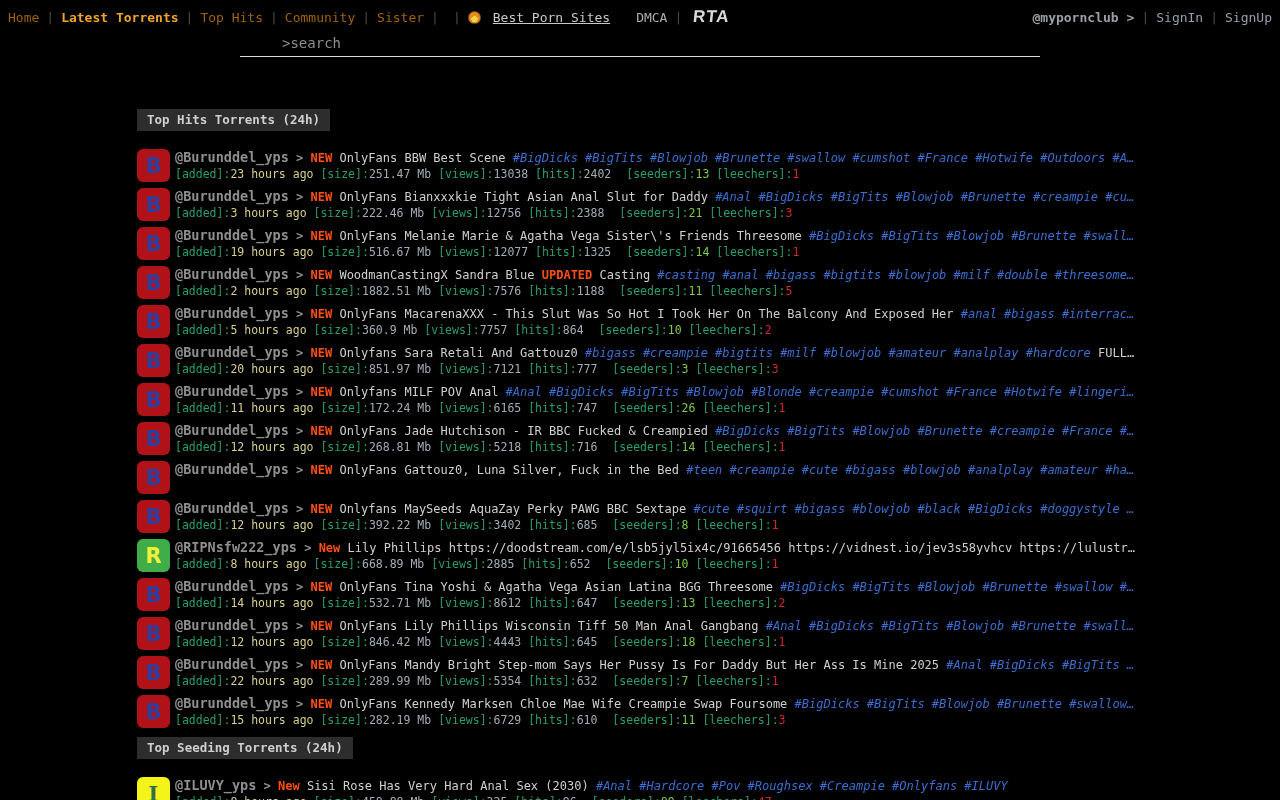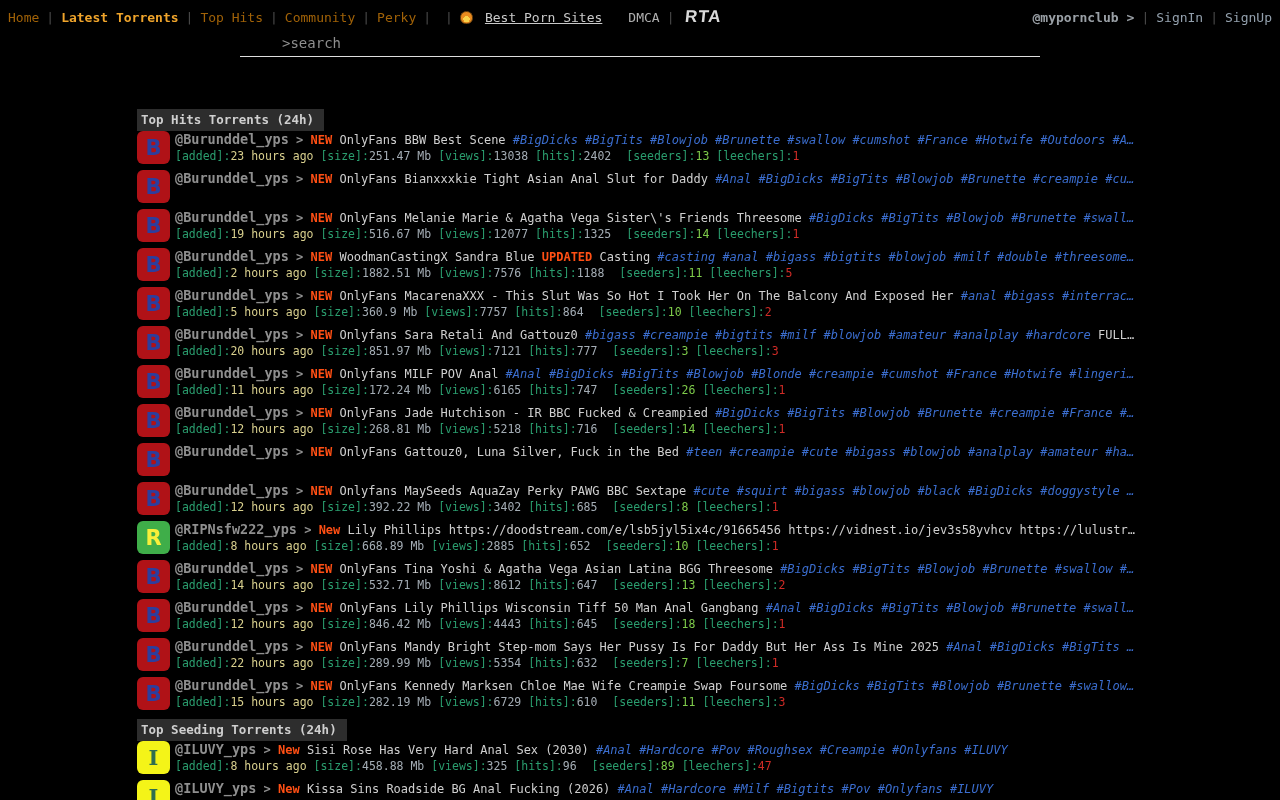--- a/index.html
+++ b/index.html
@@ -25,21 +25,21 @@
 
   
   .search-wrap { width:800px; margin-left:240px; border-bottom:1px solid #dedede; padding:2px 2px 4px 2px; }
   .search-input { width:100%; background:transparent; border:none; outline:none;
                   font-family:"DejaVu Sans Mono", monospace; font-size:14px; color:#9a9a9a;margin-left:40px; }
   .search-input::placeholder { color:#8f8f8f; opacity:1; }
 
   
   .content { margin:52px 0 0 137px; width:1006px; }
   .section-chip { display:inline-block; background:#2d2d2d; color:#cfcfcf; font-size:12.5px;
-                  font-weight:bold; padding:3px 10px 4px 4px; margin-bottom:0; }
+                  font-weight:bold; padding:3px 10px 4px 10px; margin-bottom:18px; }
   .rows { margin-bottom:9px; }
   .row { display:flex; gap:5px; margin-bottom:6px; height:33px; }
   .avatar { width:33px; height:33px; border-radius:6px; flex:0 0 33px; display:flex;
             align-items:center; justify-content:center; font-size:21px; font-weight:bold;
             cursor:pointer; font-family:"DejaVu Sans", sans-serif; }
   .avatar.serif { font-family:"DejaVu Serif", serif; }
   .row-text { overflow:hidden; width:966px; }
   .line1 { font-size:12px; line-height:16px; white-space:nowrap; overflow:hidden; color:#cfcfcf; }
   .user { color:#8f8f8f; font-weight:bold; font-size:13.5px; cursor:pointer; }
   .caret { color:#8f8f8f; font-weight:bold; }
@@ -59,21 +59,21 @@
 
 <div class="topbar">
   <span class="nav-item">Home</span>
   <span class="sep">|</span>
   <span class="nav-item active">Latest Torrents</span>
   <span class="sep">|</span>
   <span class="nav-item">Top Hits</span>
   <span class="sep">|</span>
   <span class="nav-item">Community</span>
   <span class="sep">|</span>
-  <span class="nav-item">Perky</span>
+  <span class="nav-item">Sister</span>
   <span class="sep">|</span>
   <span class="sep">|</span>
   <span class="promo">
     <span class="flame"></span>
     <span class="promo-link">Best Porn Sites</span>
   </span>
   <span class="dmca">DMCA</span>
   <span class="sep">|</span>
   <span class="rta">RTA</span>
   <span class="grow"></span>
@@ -126,20 +126,28 @@
     <div class="row-text">
       <div class="line1">
         <span class="user">@Burunddel_yps</span>
         <span class="caret">&gt;</span>
         <span class="badge">NEW</span>
         <span class="title">OnlyFans Bianxxxkie Tight Asian Anal Slut for Daddy</span>
         <span class="badge"></span>
         <span class="title"></span>
         <span class="tags">#Anal #BigDicks #BigTits #Blowjob #Brunette #creampie #cu…</span>
         <span class="title"></span>
+      </div>
+      <div class="line2">
+        <span class="sl">[added]:</span><span class="v-added">3 hours ago</span>
+        <span class="sl">[size]:</span><span class="v-size">222.46 Mb</span>
+        <span class="sl">[views]:</span><span class="v-views">12756</span>
+        <span class="sl">[hits]:</span><span class="v-hits">2388</span>
+        <span class="sl gap-left">[seeders]:</span><span class="v-seeders">21</span>
+        <span class="sl">[leechers]:</span><span class="v-leechers">3</span>
       </div>
     </div>
   </div>
 
   <div class="row">
     <div class="avatar" style="background: rgb(176, 18, 23); color: rgb(44, 62, 158);">
             <span>B</span>
           </div>
     <div class="row-text">
       <div class="line1">

